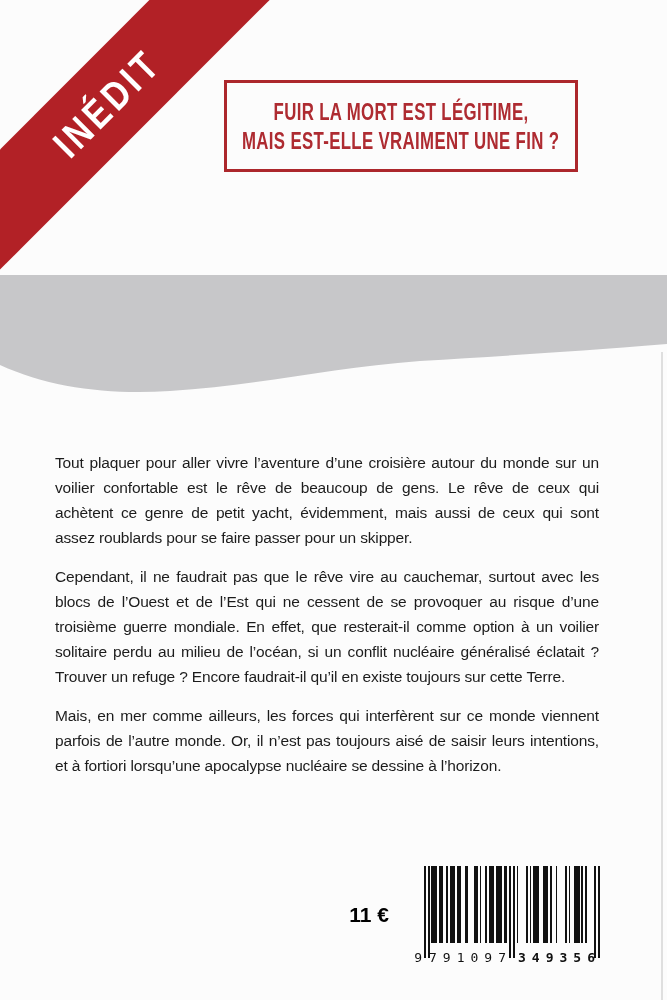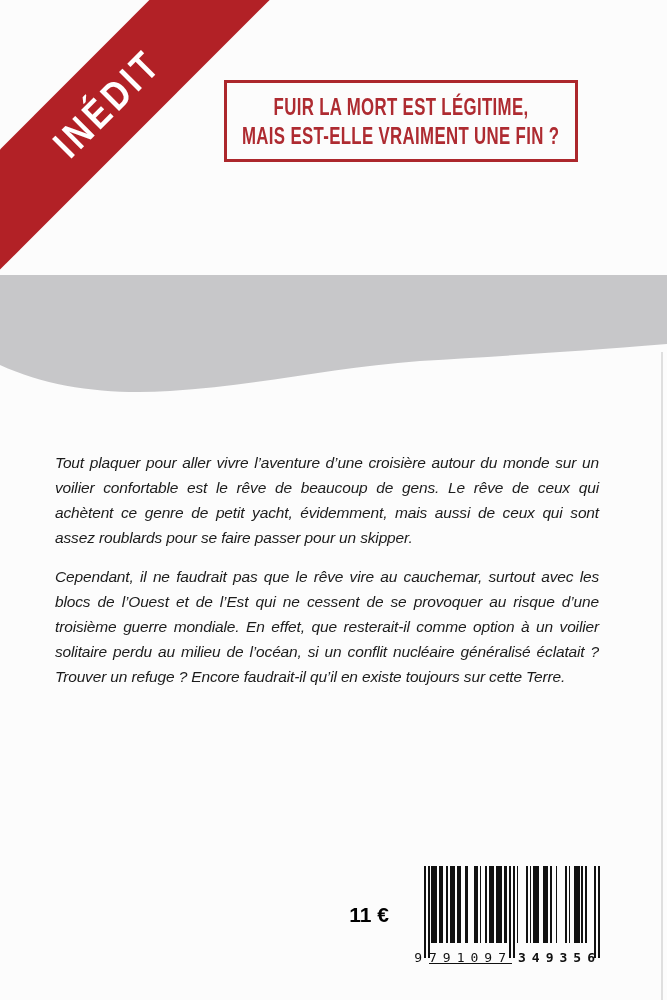--- a/index.html
+++ b/index.html
@@ -38,21 +38,21 @@
     letter-spacing:5px;
     transform:scaleX(0.82);
     white-space:nowrap;
     line-height:1;
     padding-left:5px; 
   }
   
   .headline-box{
     position:absolute;
     left:224px;top:80px;
-    width:354px;height:82px;
+    width:354px;height:92px;
     border:3px solid var(--box-border-red);
     box-sizing:border-box;
     display:flex;flex-direction:column;
     align-items:center;justify-content:center;
     gap:5px;
   }
   .headline-line{
     color:var(--headline-red);
     font-weight:bold;
     font-size:24px;
@@ -72,21 +72,21 @@
   .body-text{
     position:absolute;
     left:55px;top:450px;
     width:557px;
     color:var(--text-black);
     font-size:15.5px;
     line-height:25px;
     letter-spacing:-0.15px;
     text-align:justify;
   }
-  .body-text p{margin:0 13px 14px 0;font-style:italic;}
+  .body-text p{margin:0 13px 14px 0;}
   
   .price{
     position:absolute;
     left:327px;top:903px;
     width:62px;
     text-align:right;
     color:#000;
     font-weight:bold;
     font-size:21px;
     line-height:1.1;
@@ -100,21 +100,21 @@
   .barcode svg{display:block;shape-rendering:crispEdges;}
   .barcode-digits{
     position:absolute;
     left:398px;top:950px;
     width:205px;height:16px;
     font-family:"DejaVu Sans Mono", monospace;
     font-size:13px;
     color:var(--barcode-black);
   }
   .bc-prefix{position:absolute;left:0;width:24px;text-align:right;}
-  .bc-g1{position:absolute;left:31px;letter-spacing:6px;text-decoration:underline;}
+  .bc-g1{position:absolute;left:31px;letter-spacing:6px;}
   .bc-g2{position:absolute;left:120px;letter-spacing:6px;font-weight:bold;}
   
   .page-edge{
     position:absolute;
     left:661px;top:352px;
     width:2px;height:648px;
     background:var(--edge-gray);
     opacity:0.9;
   }
 </style>
@@ -132,20 +132,21 @@
   </div>
 
   <div class="headline-box">
     <span class="headline-line">FUIR LA MORT EST LÉGITIME,</span>
     <span class="headline-line">MAIS EST-ELLE VRAIMENT UNE FIN ?</span>
   </div>
 
   <div class="body-text">
     <p>Tout plaquer pour aller vivre l’aventure d’une croisière autour du monde sur un voilier confortable est le rêve de beaucoup de gens. Le rêve de ceux qui achètent ce genre de petit yacht, évidemment, mais aussi de ceux qui sont assez roublards pour se faire passer pour un skipper.</p>
     <p>Cependant, il ne faudrait pas que le rêve vire au cauchemar, surtout avec les blocs de l’Ouest et de l’Est qui ne cessent de se provoquer au risque d’une troisième guerre mondiale. En effet, que resterait-il comme option à un voilier solitaire perdu au milieu de l’océan, si un conflit nucléaire généralisé éclatait ? Trouver un refuge ? Encore faudrait-il qu’il en existe toujours sur cette Terre.</p>
+    <p>Mais, en mer comme ailleurs, les forces qui interfèrent sur ce monde viennent parfois de l’autre monde. Or, il n’est pas toujours aisé de saisir leurs intentions, et à fortiori lorsqu’une apocalypse nucléaire se dessine à l’horizon.</p>
   </div>
 
   <div class="price">11 €</div>
 
   <div class="barcode">
     <svg id="barcode-svg" width="176" height="92" viewBox="0 0 176 92" aria-hidden="true">
         <rect x="0.00" y="0" width="1.85" height="92" fill="#111111"></rect>
         <rect x="3.71" y="0" width="1.85" height="92" fill="#111111"></rect>
         <rect x="7.41" y="0" width="1.85" height="77" fill="#111111"></rect>
         <rect x="9.26" y="0" width="1.85" height="77" fill="#111111"></rect>

